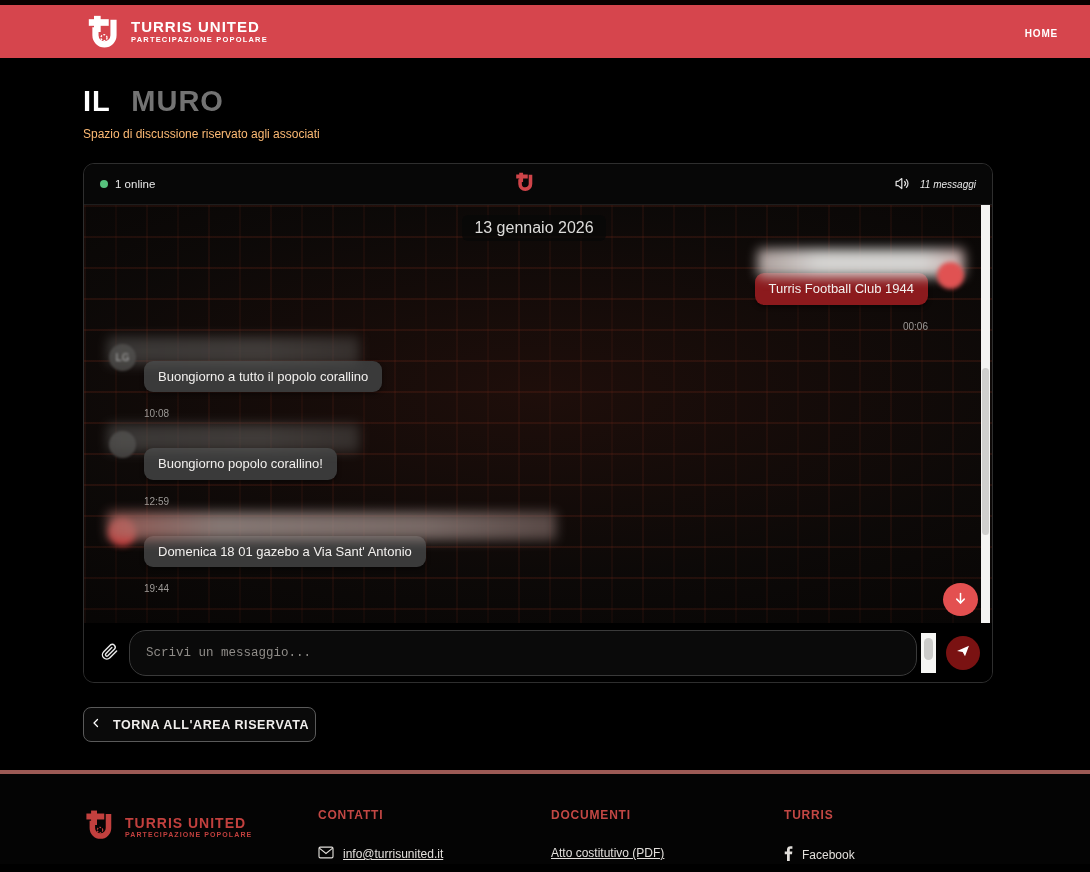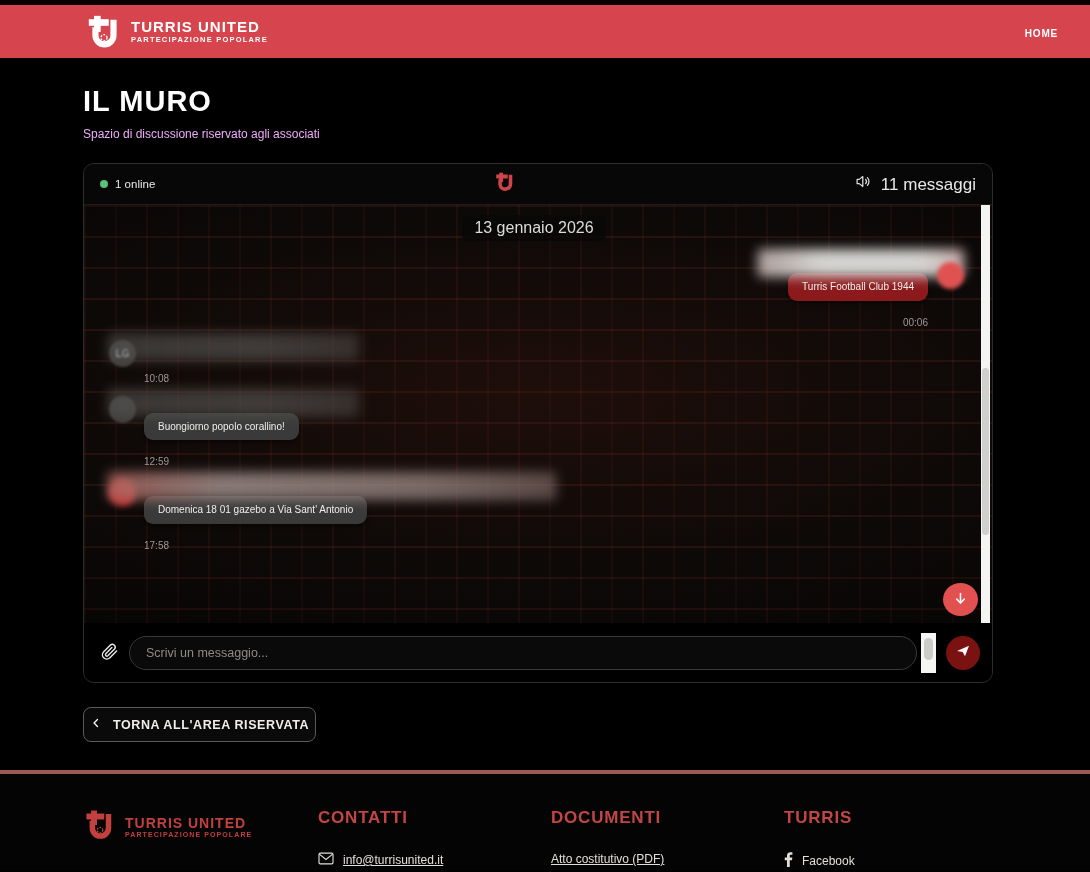--- a/index.html
+++ b/index.html
@@ -10,30 +10,30 @@
   .site-header { height:53px; background:#d6454d; display:flex; align-items:center; justify-content:space-between; padding:0 32px 0 85px; }
   .brand { display:flex; align-items:center; gap:8px; color:#fff; }
   .brand svg { display:block; }
   .brand-text .brand-name { font-size:15px; font-weight:bold; letter-spacing:1px; line-height:1.05; }
   .brand-text .brand-tagline { font-size:7.5px; font-weight:bold; letter-spacing:1.2px; }
   .home-link { color:#fff; font-size:10px; font-weight:bold; letter-spacing:0.8px; cursor:pointer; }
 
   
   .page-wrap { padding:0 83px; }
   .page-title { margin-top:27px; font-size:29px; font-weight:bold; letter-spacing:1px; color:#fff; }
-  .page-title .accent { color:#ffffff; }
-  .page-subtitle { margin-top:9px; font-size:12px; color:#f0abfc; }
+  .page-title .accent { color:#737373;margin-left:12px; }
+  .page-subtitle { margin-top:9px; font-size:12px; color:#fdba74; }
 
   
   .chat-card { margin-top:22px; width:910px; height:520px; border:1px solid #2e2e2e; border-radius:11px; overflow:hidden; background:#050505; display:flex; flex-direction:column; }
   .chat-header { height:41px; background:#070707; border-bottom:1px solid #1d1d1d; display:flex; align-items:center; justify-content:space-between; padding:0 16px; flex:0 0 auto;gap:36px; }
   .online { display:flex; align-items:center; gap:7px; color:#e8e8e8; font-size:11.5px; }
   .online-dot { width:8px; height:8px; border-radius:50%; background:#57c27d; }
   .chat-logo { color:#cf4449; }
-  .msg-count { display:flex; align-items:flex-end; gap:9px; color:#e8e8e8; font-size:17px; }
+  .msg-count { display:flex; align-items:center; gap:9px; color:#e8e8e8; font-size:10px;font-style:italic; }
   .msg-count svg { color:#dcdcdc; }
 
   
   .chat-wall { position:relative; flex:1 1 auto; padding:6px 24px 4px 16px; overflow:hidden;
     background-color:#0b0908;
     background-image:
       radial-gradient(120% 95% at 50% 45%, rgba(75,26,16,0.30) 0%, rgba(25,10,6,0.10) 46%, rgba(0,0,0,0.78) 100%),
       repeating-linear-gradient(180deg, rgba(150,52,32,0.20) 0 2px, rgba(0,0,0,0) 2px 31px),
       repeating-linear-gradient(90deg, rgba(150,52,32,0.13) 0 2px, rgba(0,0,0,0) 2px 62px),
       repeating-linear-gradient(90deg, rgba(150,52,32,0.10) 0 2px, rgba(0,0,0,0) 2px 62px);
@@ -54,49 +54,49 @@
       linear-gradient(90deg, rgba(120,40,35,0.5), rgba(240,240,240,0.9) 30%, rgba(240,240,240,0.9) 80%, rgba(200,80,80,0.8)); }
   .blur-dim { background:
       repeating-linear-gradient(90deg, rgba(120,118,115,0.55) 0 3px, rgba(60,58,56,0.45) 3px 6px),
       linear-gradient(90deg, rgba(70,70,70,0.5), rgba(90,88,86,0.55) 60%, rgba(40,40,40,0.3)); opacity:0.8; }
   .blur-red { background:
       repeating-linear-gradient(90deg, rgba(190,188,185,0.6) 0 3px, rgba(110,60,55,0.5) 3px 6px),
       linear-gradient(90deg, rgba(200,60,50,0.8), rgba(190,185,180,0.7) 25%, rgba(160,155,150,0.6) 70%, rgba(40,30,28,0.3)); opacity:0.9; }
   .msg.right .name-blur { width:206px; margin-right:-36px; }
   .msg.left  .name-blur { width:252px; margin-left:-36px; }
   .msg.left  .name-blur.wide { width:448px; }
-  .bubble { max-width:620px; padding:7px 14px; border-radius:9px; font-size:10px; color:#f3f1ef; line-height:1.35; box-shadow:0 2px 4px rgba(0,0,0,0.5); }
+  .bubble { max-width:620px; padding:7px 14px; border-radius:9px; font-size:13px; color:#f3f1ef; line-height:1.35; box-shadow:0 2px 4px rgba(0,0,0,0.5); }
   .msg.right .bubble { background:#8c1a1d; }
   .msg.left  .bubble { background:#3a3a3a; }
   .msg-time { margin-top:16px; font-size:10px; color:#9d9a97; }
   .scroll-down { position:absolute; right:14px; bottom:7px; width:35px; height:33px; border-radius:50%; background:#e35050; border:none; color:#fff; display:flex; align-items:center; justify-content:center; cursor:pointer; }
   .chat-scrollbar { position:absolute; top:0; bottom:0; right:2px; width:9px; background:#f4f4f2; }
   .chat-scrollbar .thumb { position:absolute; top:39%; height:40%; left:1px; right:1px; border-radius:5px; background:#cfcfcd; }
 
   
   .chat-input-row { flex:0 0 auto; height:59px; background:#000; display:flex; align-items:center; padding:0 12px 0 16px; gap:10px; }
   .attach-btn { background:none; border:none; color:#e8e8e8; cursor:pointer; display:flex; }
-  .msg-input { flex:1; height:34px; background:#0a0a0a; border:1px solid #3a3a3a; border-radius:17px; color:#ddd; font-size:12.5px; padding:0 16px; outline:none; font-family:Liberation Sans, sans-serif; }
+  .msg-input { flex:1; height:46px; background:#0a0a0a; border:1px solid #3a3a3a; border-radius:17px; color:#ddd; font-size:12.5px; padding:0 16px; outline:none; font-family:Liberation Mono, monospace; }
   .msg-input::placeholder { color:#8f8c88; }
   .input-scrollbar { width:15px; height:40px; background:#f6f6f4; margin-left:-6px; position:relative; }
   .input-scrollbar .thumb { position:absolute; top:5px; left:3px; width:9px; height:22px; border-radius:5px; background:#cbcbc9; }
   .send-btn { width:34px; height:34px; border-radius:50%; background:#7a1212; border:none; color:#fff; display:flex; align-items:center; justify-content:center; cursor:pointer; }
 
   
   .back-btn { margin-top:24px; display:inline-flex; align-items:center; gap:11px; background:#0a0a0a; border:1px solid #5a5a5a; border-radius:8px; padding:9px 6px; color:#f0eeec; font-size:12.5px; font-weight:bold; letter-spacing:0.6px; cursor:pointer; font-family:"Liberation Sans", sans-serif; }
 
   
   .footer-sep { margin-top:28px; height:4px; background:#9c5a55; }
   .site-footer { background:#040404; padding:34px 83px 0; display:flex; }
   .f-col1 { width:235px; flex:0 0 auto; }
   .f-col  { width:233px; flex:0 0 auto; }
   .f-brand { display:flex; align-items:center; gap:8px; color:#c2403e; }
   .f-brand-name { font-size:14px; font-weight:bold; letter-spacing:1px; line-height:1.05; }
   .f-brand-tagline { font-size:7px; font-weight:bold; letter-spacing:1.1px; }
-  .f-heading { font-size:17px; font-weight:bold; letter-spacing:0.8px; color:#c24744; margin-bottom:24px; }
+  .f-heading { font-size:12px; font-weight:bold; letter-spacing:0.8px; color:#c24744; margin-bottom:24px; }
   .f-link { display:flex; align-items:center; gap:9px; color:#e2dfdb; font-size:12px; cursor:pointer; }
   .f-link .lbl { text-decoration:underline; }
   .f-link.nounder .lbl { text-decoration:none; }
 </style>
 </head>
 <body>
 
 <div class="top-strip"></div>
 
 <header class="site-header">
@@ -159,35 +159,36 @@
         <div class="name-blur blur-light"></div>
         <span class="avatar"></span>
         <div class="bubble">Turris Football Club 1944</div>
         <div class="msg-time">00:06</div>
       </div>
 
 
       <div class="msg left">
         <span class="avatar">LG</span>
         <div class="name-blur blur-dim"></div>
+        <div class="bubble">Buongiorno a tutto il popolo corallino</div>
         <div class="msg-time">10:08</div>
       </div>
 
       <div class="msg left">
         <span class="avatar"></span>
         <div class="name-blur blur-dim"></div>
         <div class="bubble">Buongiorno popolo corallino!</div>
         <div class="msg-time">12:59</div>
       </div>
 
       <div class="msg left">
         <span class="avatar red"></span>
         <div class="name-blur blur-red wide"></div>
         <div class="bubble">Domenica 18 01 gazebo a Via Sant' Antonio</div>
-        <div class="msg-time">17:58</div>
+        <div class="msg-time">19:44</div>
       </div>
 
       <button class="scroll-down">
         <span>
           <svg width="15" height="15" viewBox="0 0 24 24" fill="none" stroke="#fff" stroke-width="2.4" stroke-linecap="round" stroke-linejoin="round">
             <path d="M12 4 v15"></path>
               <path d="M6 13 l6 6 6-6"></path>
           </svg>
         </span>
       </button>

